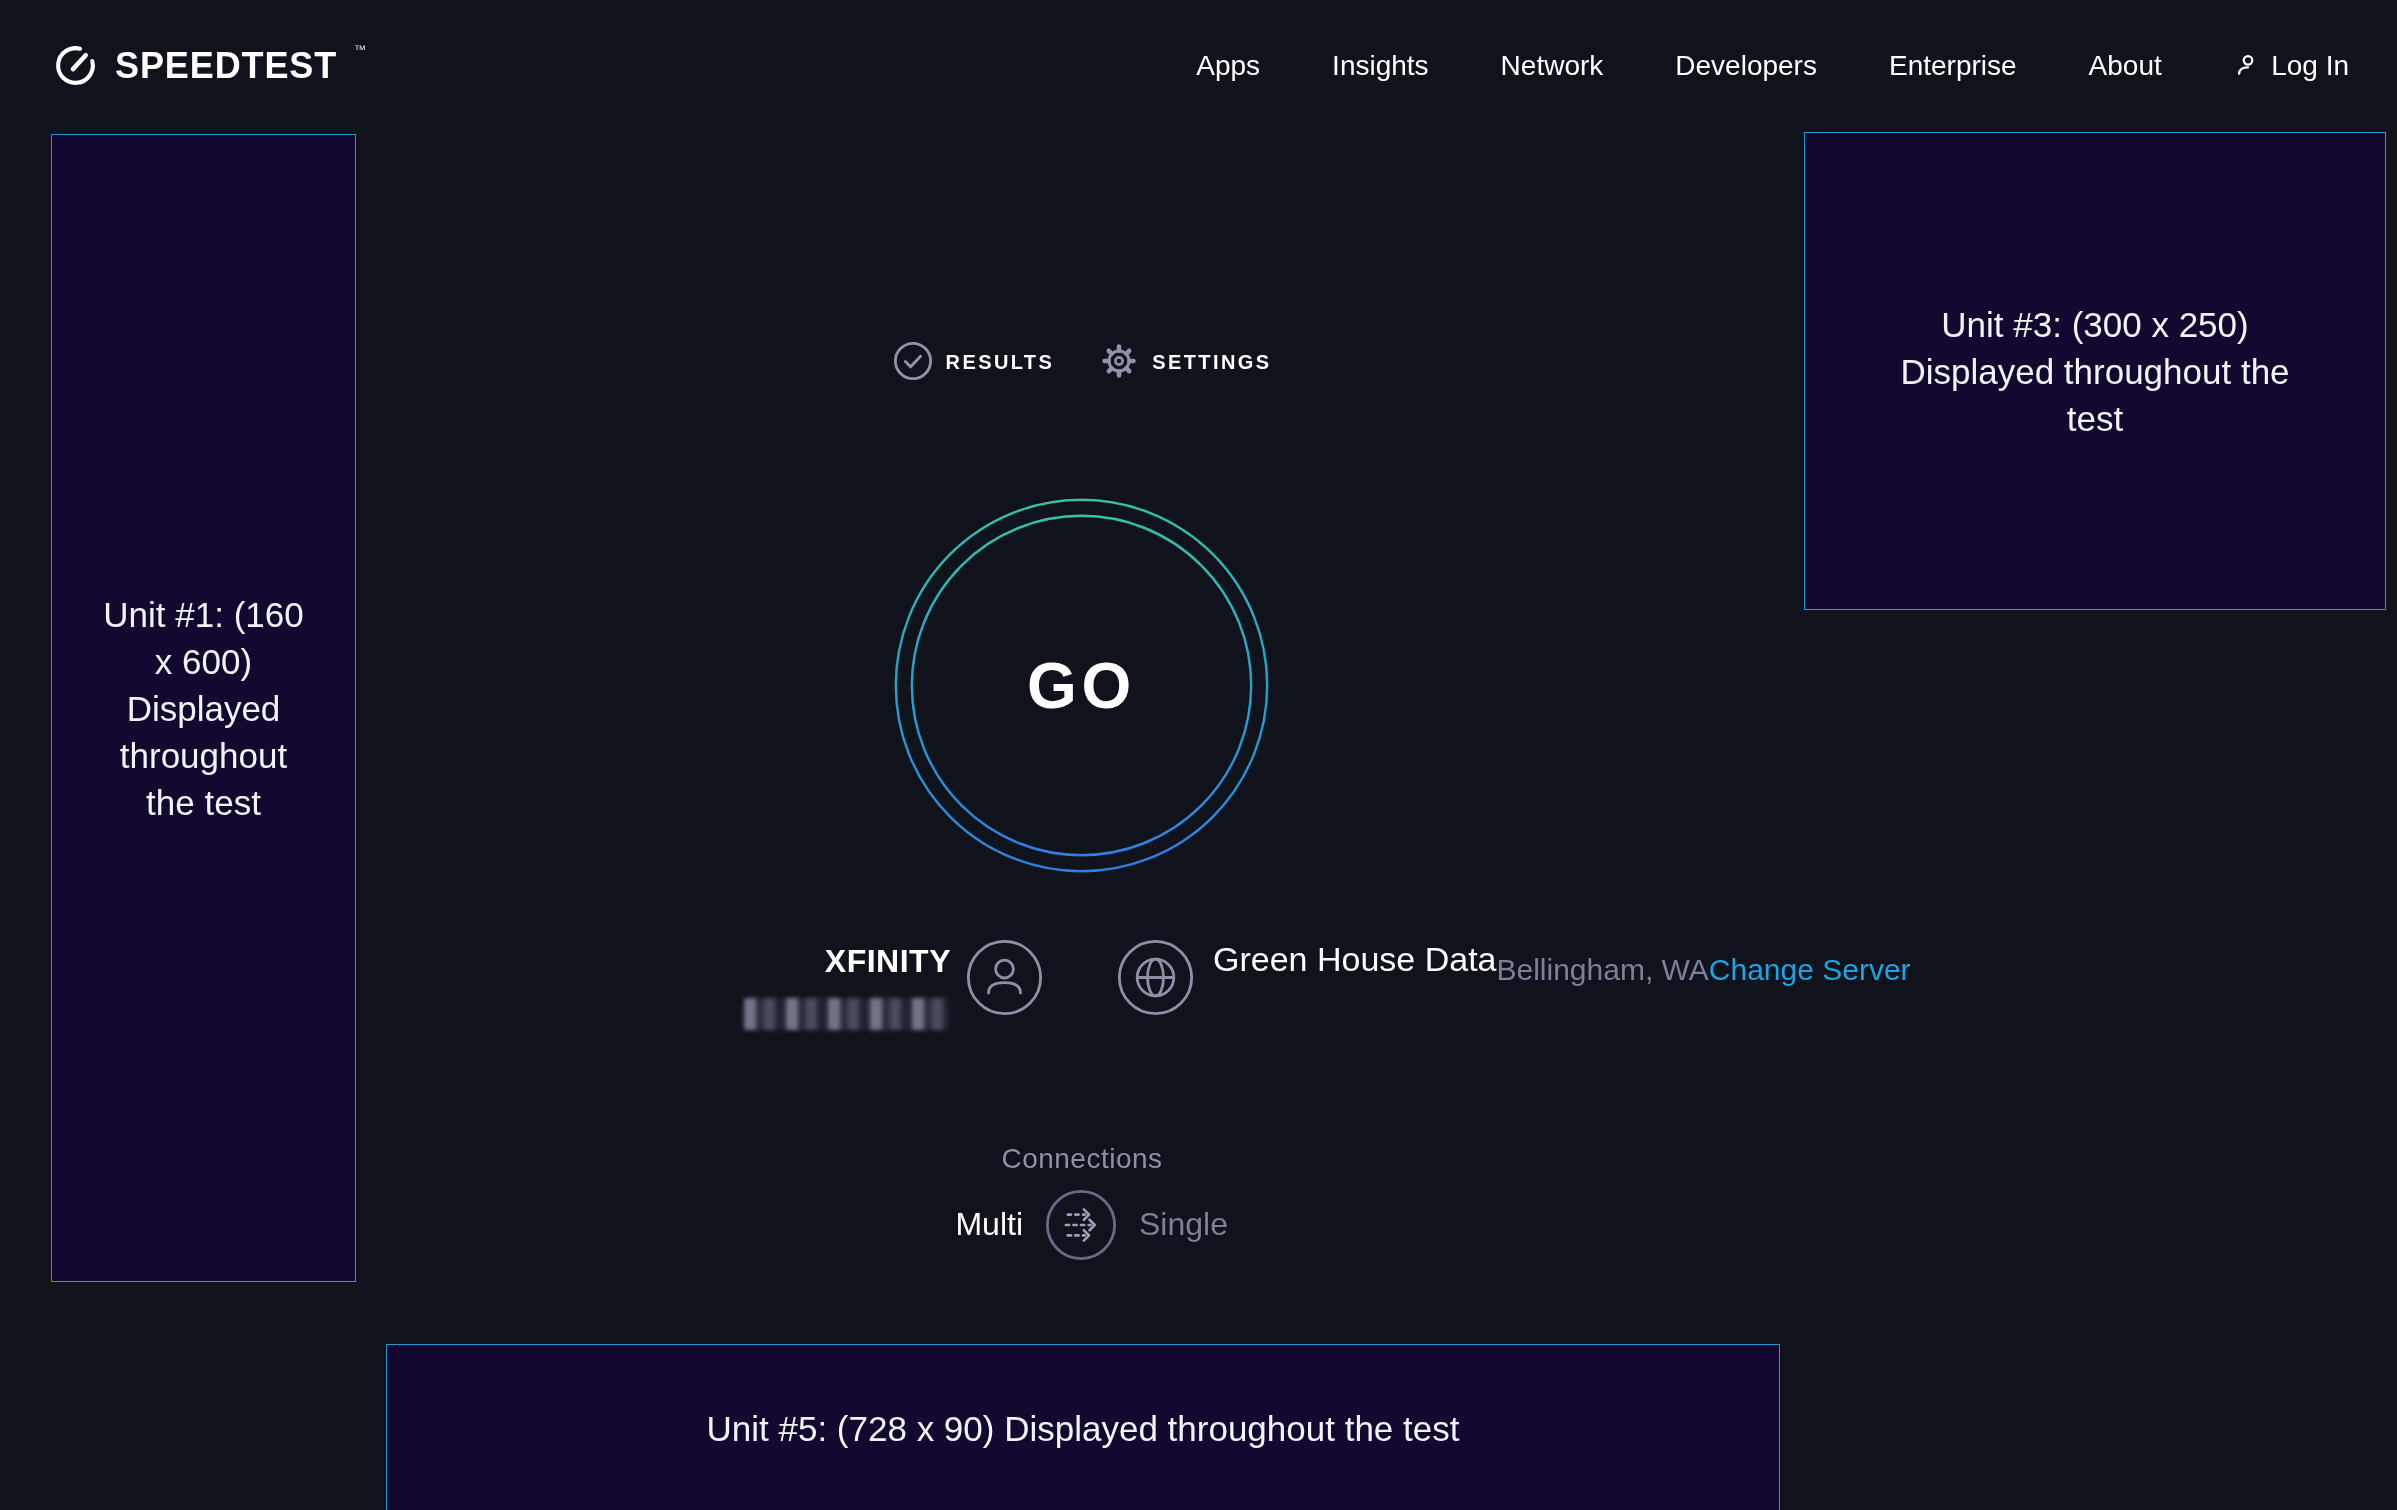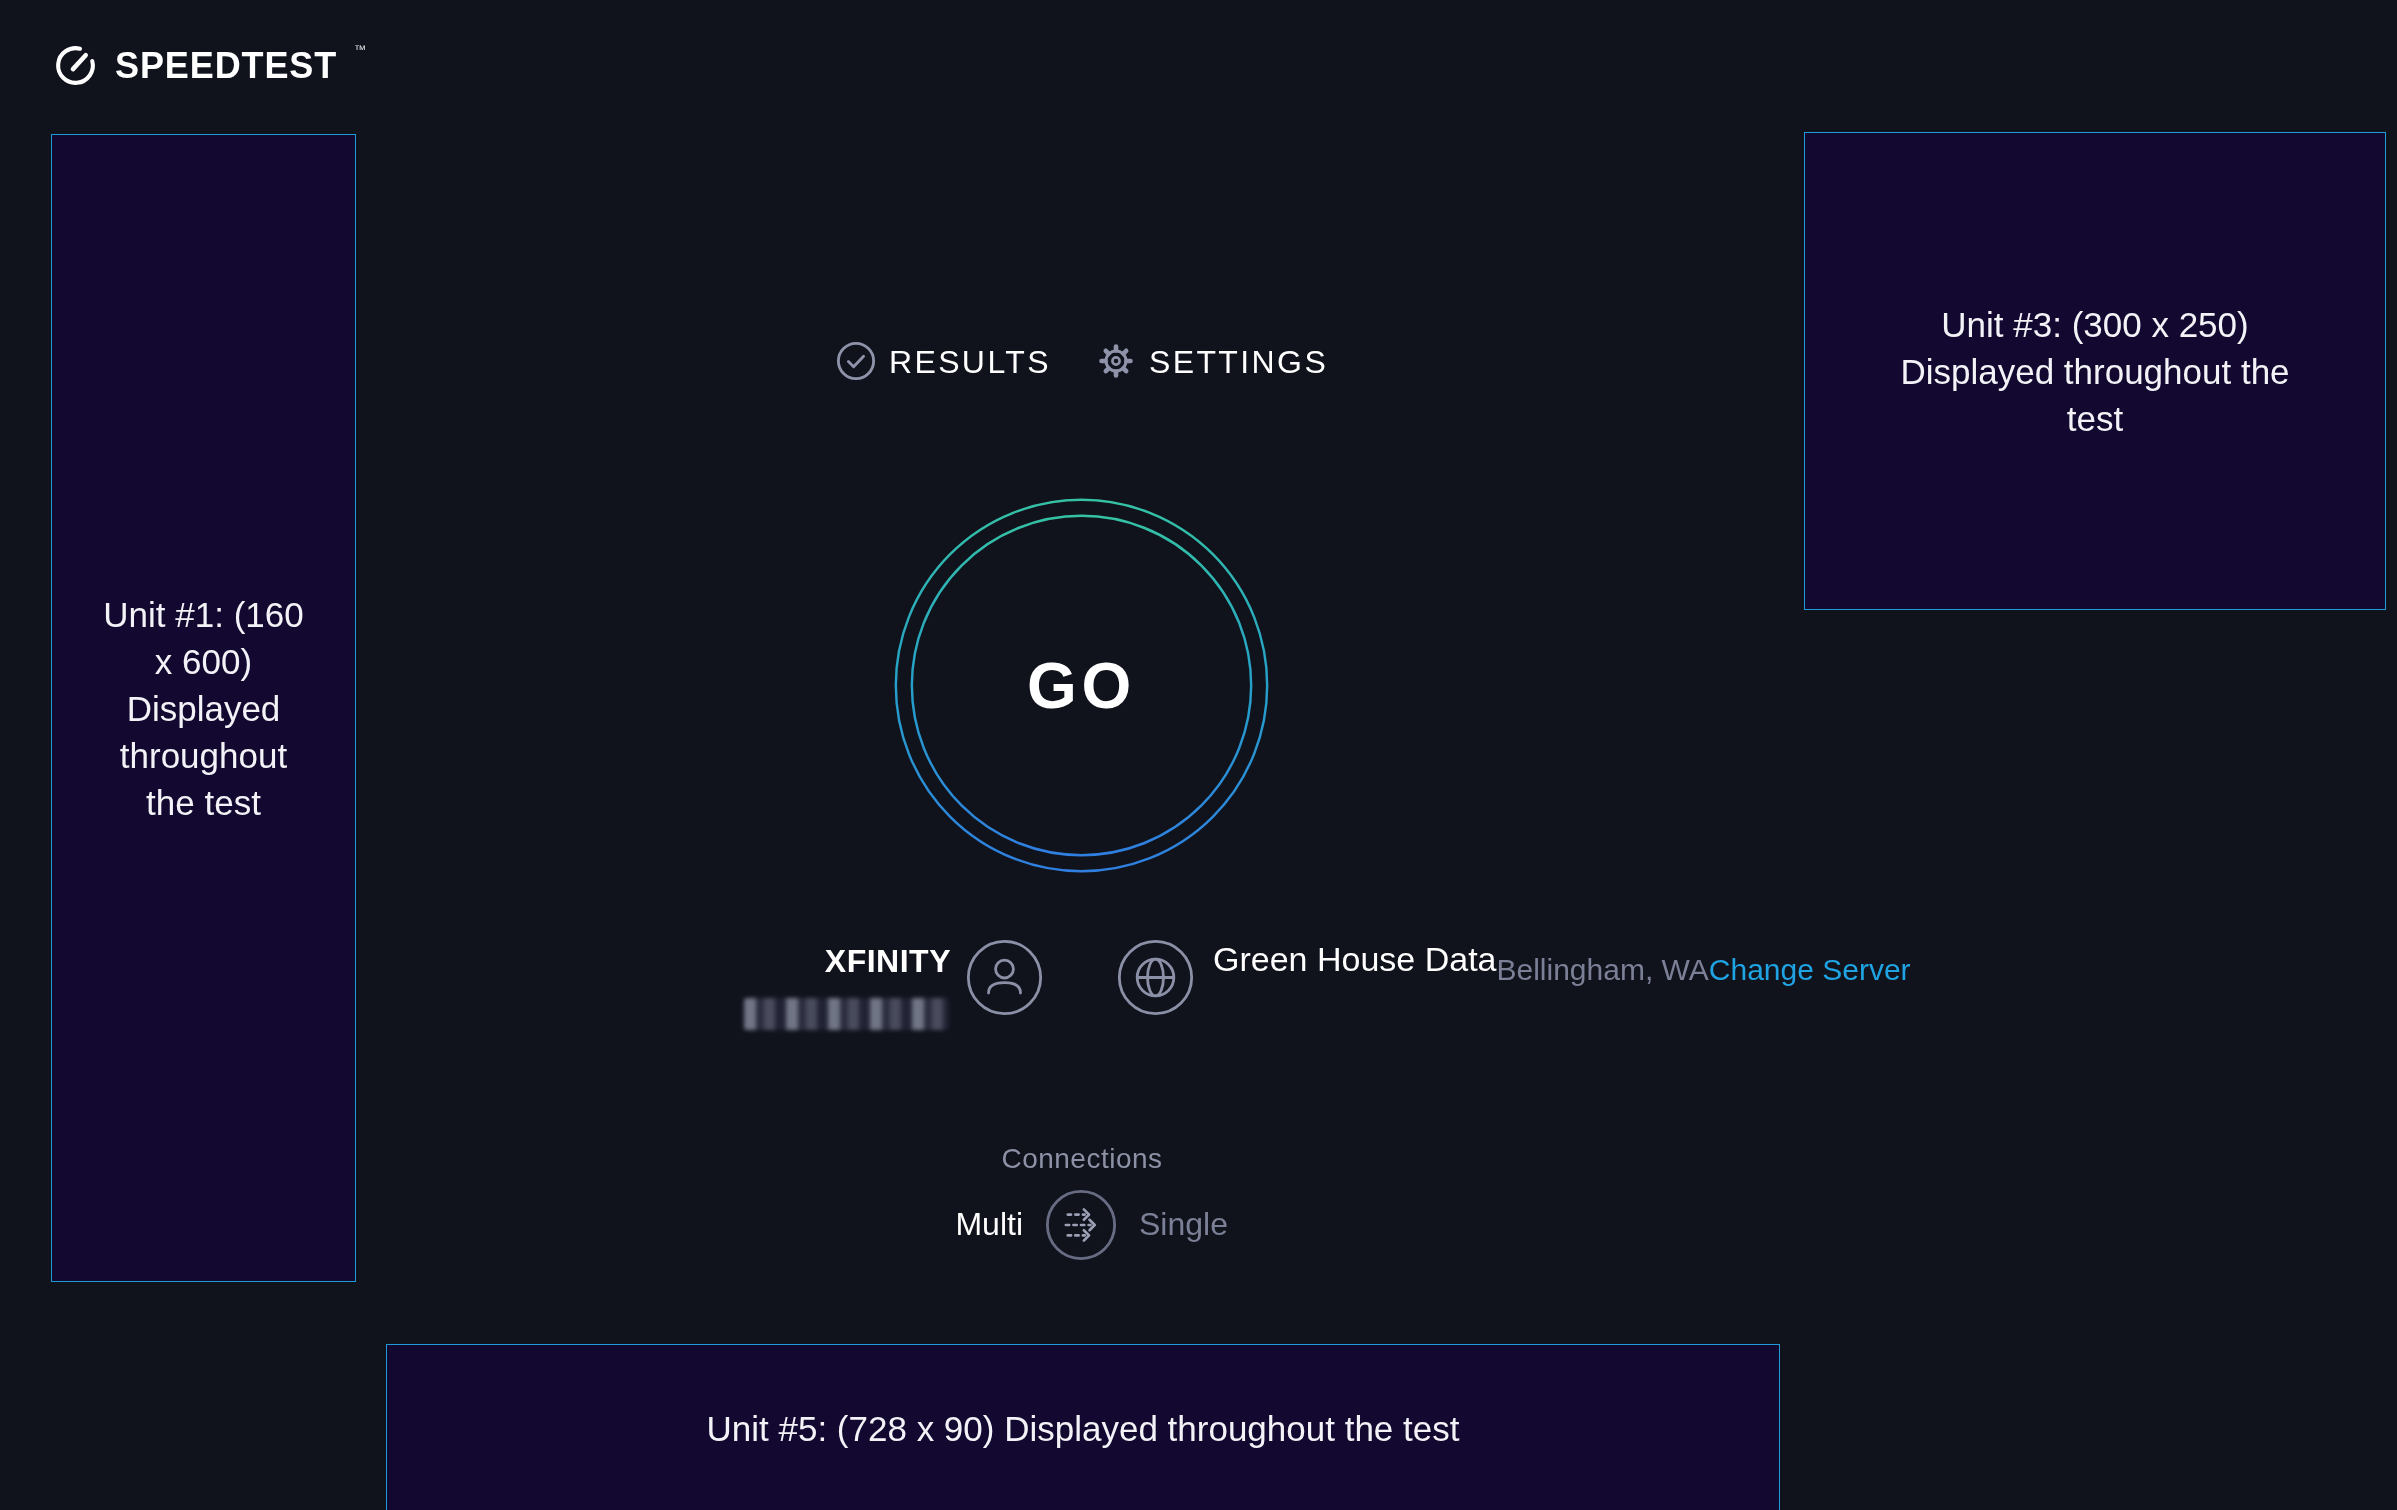--- a/index.html
+++ b/index.html
@@ -26,21 +26,21 @@
   .ad-1{left:51px;top:134px;width:303px;height:1146px;}
   .ad-2{left:386px;top:134px;width:1392px;height:166px;}
   .ad-3{left:1804px;top:132px;width:580px;height:476px;}
   .ad-4{left:1804px;top:649px;width:580px;height:476px;}
   .ad-5{left:386px;top:1300px;width:1392px;height:167px;margin-top:44px;}
   .ad-1 .ad-label{max-width:217px;}
   .ad-3 .ad-label,.ad-4 .ad-label{max-width:395px;}
   
   .tabs{position:absolute;left:386px;top:341px;width:1392px;display:flex;justify-content:center;gap:45px;}
   .tab{display:flex;align-items:center;gap:13px;cursor:pointer;}
-  .tab-label{font-size:32px;font-weight:400;letter-spacing:2.4px;color:#ffffff;}
+  .tab-label{font-size:20px;font-weight:700;letter-spacing:2.4px;color:#ffffff;}
   .tab-icon{color:#8e93a9;}
   
   .go{position:absolute;left:893px;top:497px;width:377px;height:377px;cursor:pointer;}
   .go svg{position:absolute;left:0;top:0;}
   .go-label{
     position:absolute;left:0;top:0;width:377px;height:377px;
     display:flex;align-items:center;justify-content:center;
     font-size:64px;font-weight:700;letter-spacing:4.7px;color:#ffffff;
   }
   
@@ -72,20 +72,37 @@
     <span>
       <svg width="49" height="49" viewBox="0 0 48 48" fill="none">
         <path d="M40.4 19.6 A17 17 0 1 1 28.4 7.6" stroke="#ffffff" stroke-width="4" stroke-linecap="round"></path>
         <line x1="21.5" y1="27.5" x2="34" y2="14" stroke="#ffffff" stroke-width="4.5" stroke-linecap="round"></line>
       </svg>
     </span>
     <span class="logo-text">SPEEDTEST</span>
     <span class="logo-tm">™</span>
   </div>
 
+  <div class="nav">
+    <a class="nav-link">Apps</a>
+    <a class="nav-link">Insights</a>
+    <a class="nav-link">Network</a>
+    <a class="nav-link">Developers</a>
+    <a class="nav-link">Enterprise</a>
+    <a class="nav-link">About</a>
+    <div class="login">
+      <span>
+        <svg width="28" height="28" viewBox="0 0 30 30" fill="none" stroke="#ffffff" stroke-width="2.4" stroke-linecap="round">
+          <circle cx="15" cy="10" r="4.6"></circle>
+          <path d="M5.5 24.5 Q5.5 17.5 15 17.5"></path>
+        </svg>
+      </span>
+      <a class="nav-link">Log In</a>
+    </div>
+  </div>
 
   <div class="ad ad-1">
     <span class="ad-label">Unit #1: (160 x 600) Displayed throughout the test</span>
   </div>
   <div class="ad ad-3">
     <span class="ad-label">Unit #3: (300 x 250) Displayed throughout the test</span>
   </div>
   <div class="ad ad-5">
     <span class="ad-label">Unit #5: (728 x 90) Displayed throughout the test</span>
   </div>

